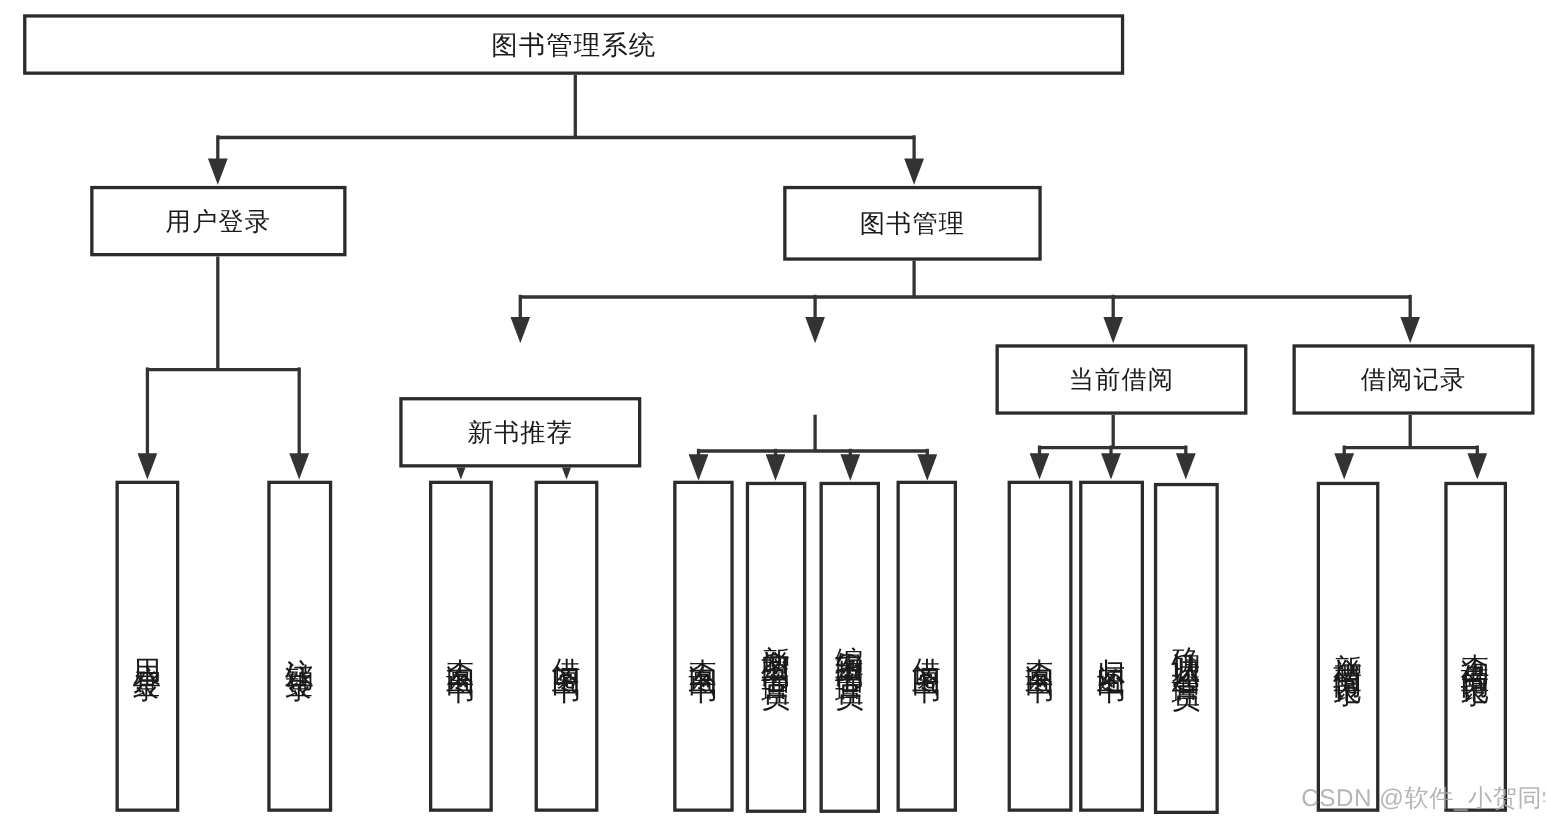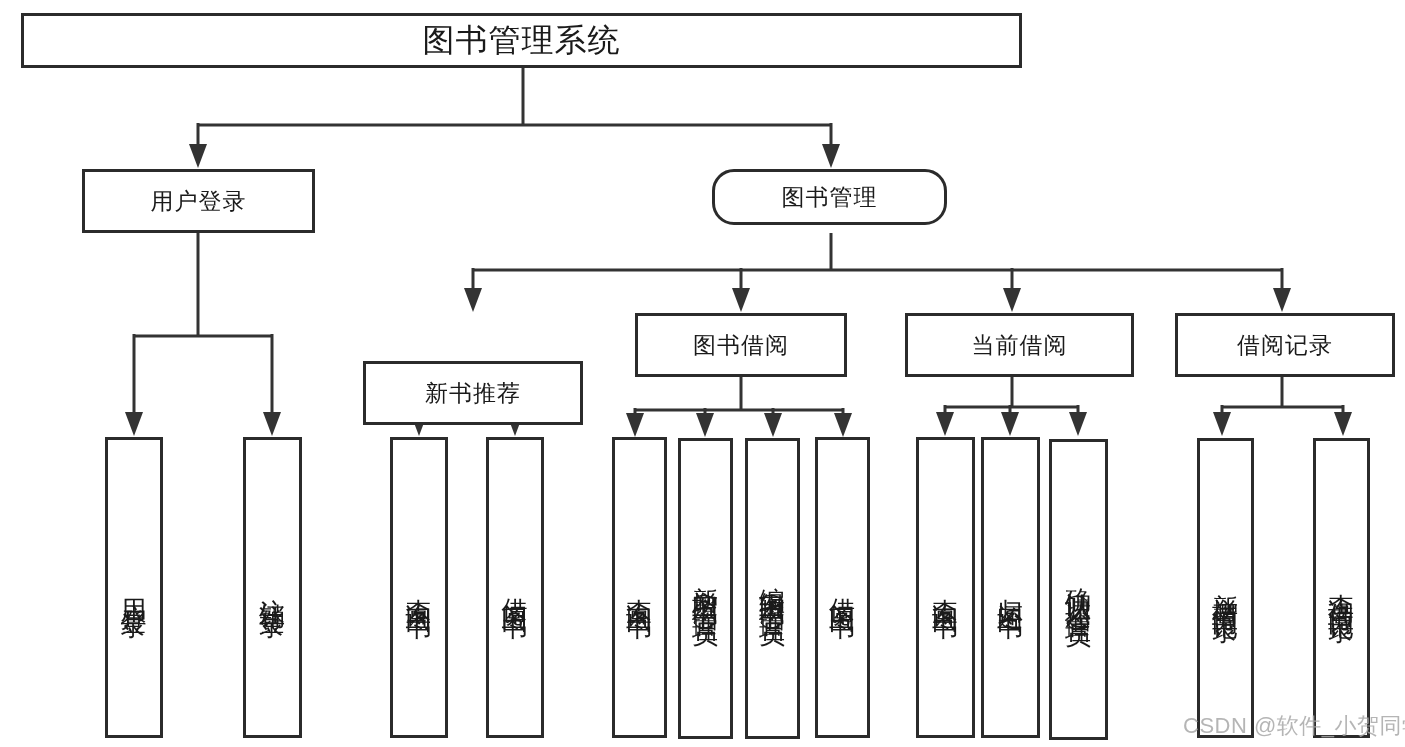--- a/index.html
+++ b/index.html
@@ -26,21 +26,21 @@
     display:flex;
     align-items:center;
     justify-content:center;
     color:var(--text);
   }
   .h-node{
     font-size:23px;
     letter-spacing:1px;
     white-space:nowrap;
   }
-  .root-node{font-size:32px;}
+  .root-node{font-size:24px;}
   .v-node{
     writing-mode:vertical-rl;
     font-size:26px;
     letter-spacing:5px;
     line-height:1;
     text-align:center;
   }
   .watermark{
     position:absolute;
     left:1183px;
@@ -104,24 +104,23 @@
       <line x1="1282" y1="377" x2="1282" y2="408"></line>
       <line x1="1222" y1="407" x2="1343" y2="407"></line>
       <line x1="1222" y1="405" x2="1222" y2="431" marker-end="url(#arrow)"></line>
       <line x1="1343" y1="405" x2="1343" y2="431" marker-end="url(#arrow)"></line>
     </g>
   </svg>
 
   <div class="node h-node root-node" style="left:21px;top:13px;width:1001px;height:55px;">图书管理系统</div>
 
   <div class="node h-node" style="left:82px;top:169px;width:233px;height:64px;">用户登录</div>
-  <div class="node h-node" style="left:712px;top:169px;width:235px;height:56px;border-radius:22px;">图书管理</div>
+  <div class="node h-node" style="left:712px;top:169px;width:235px;height:68px;">图书管理</div>
 
   <div class="node h-node" style="left:363px;top:313px;width:220px;height:64px;margin-top:48px;">新书推荐</div>
-  <div class="node h-node" style="left:635px;top:313px;width:212px;height:64px;">图书借阅</div>
   <div class="node h-node" style="left:905px;top:313px;width:229px;height:64px;">当前借阅</div>
   <div class="node h-node" style="left:1175px;top:313px;width:220px;height:64px;">借阅记录</div>
 
   <div class="node v-node" style="left:105px;top:437px;width:58px;height:301px;">用户登录</div>
   <div class="node v-node" style="left:243px;top:437px;width:59px;height:301px;">注销登录</div>
 
   <div class="node v-node" style="left:390px;top:437px;width:58px;height:301px;">查询图书</div>
   <div class="node v-node" style="left:486px;top:437px;width:58px;height:301px;">借阅图书</div>
 
   <div class="node v-node" style="left:612px;top:437px;width:55px;height:301px;">查询图书</div>

